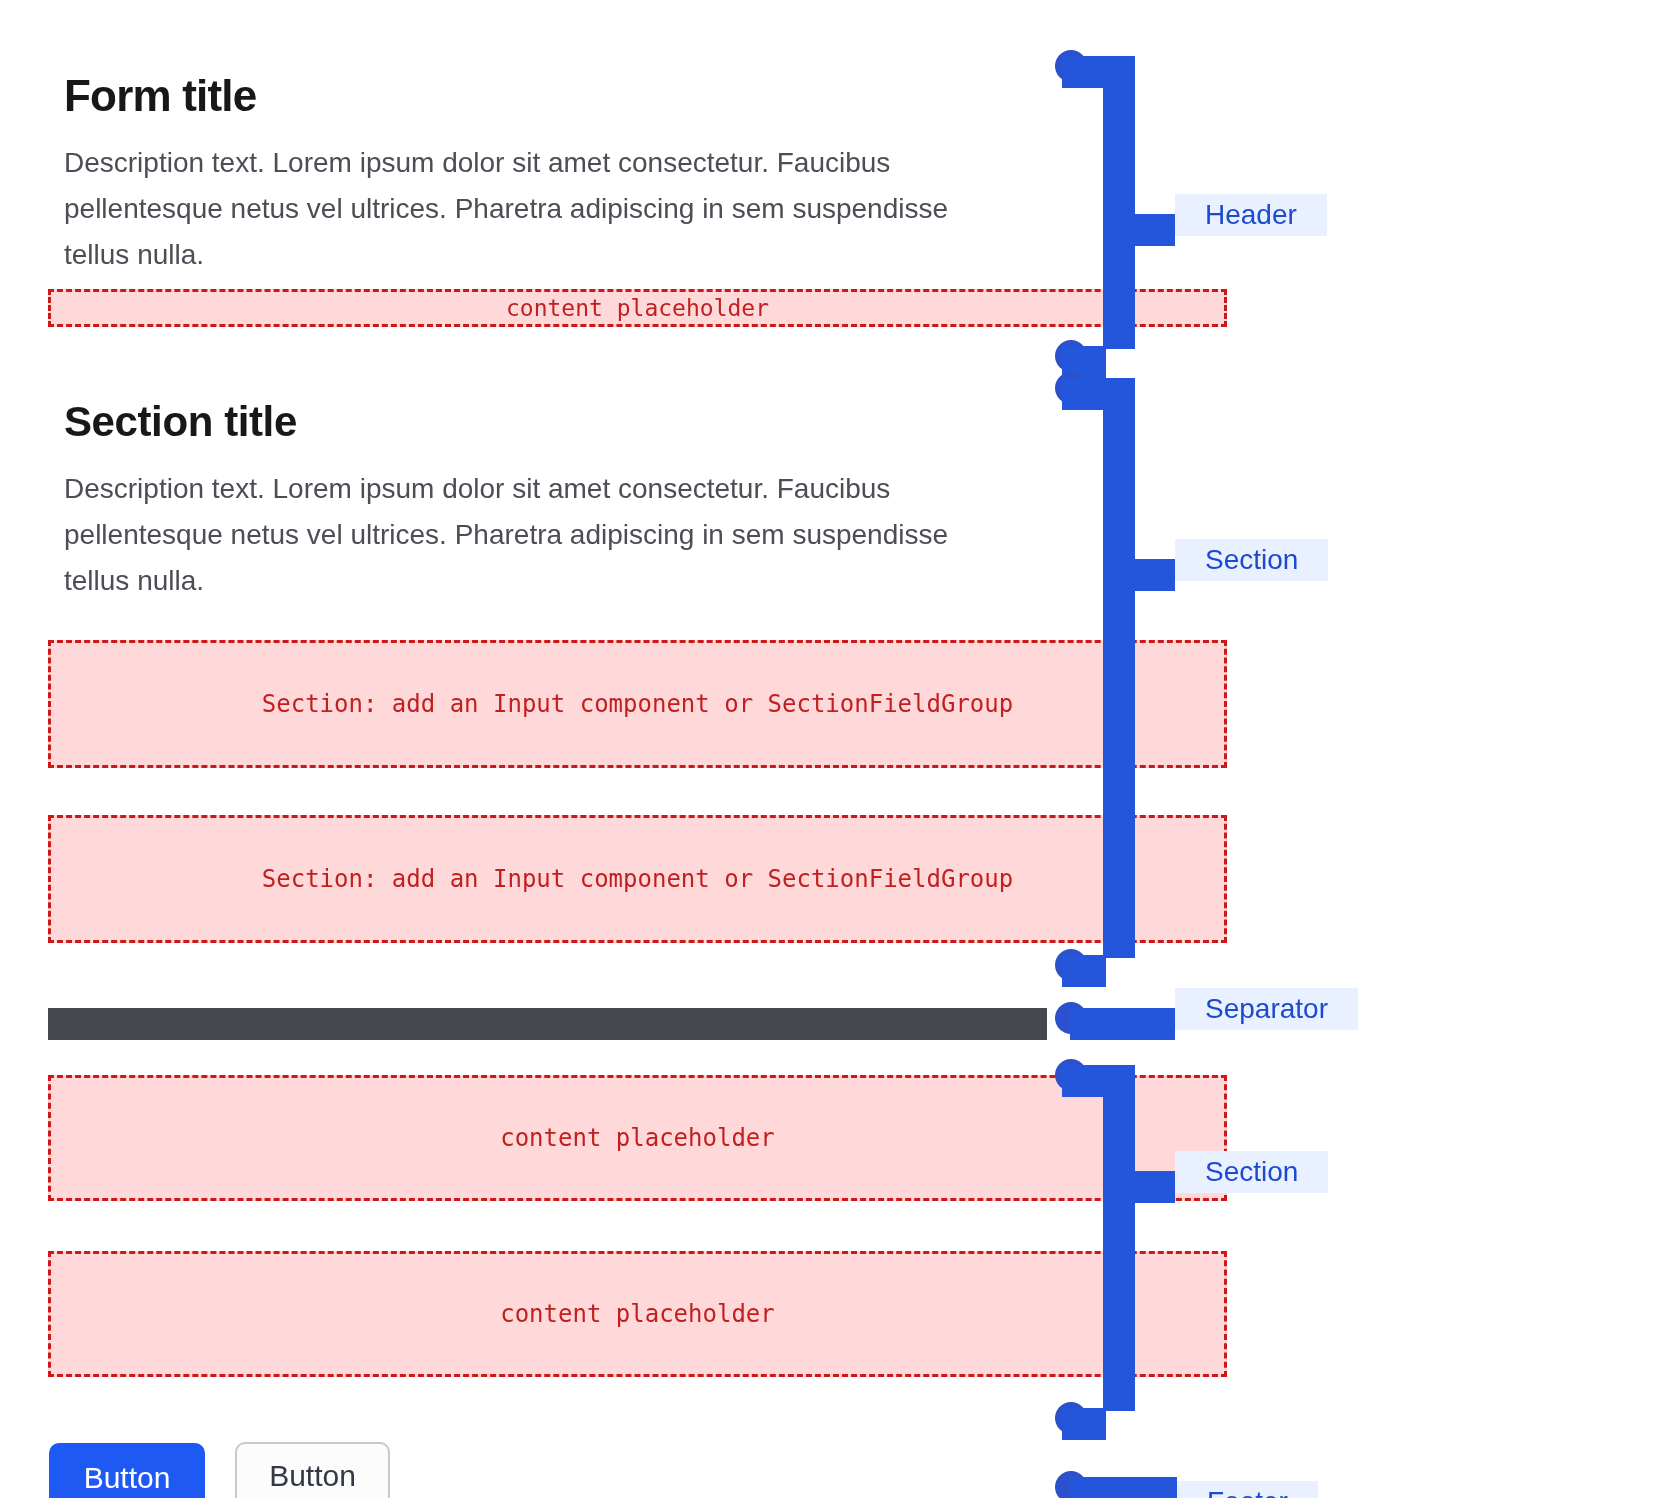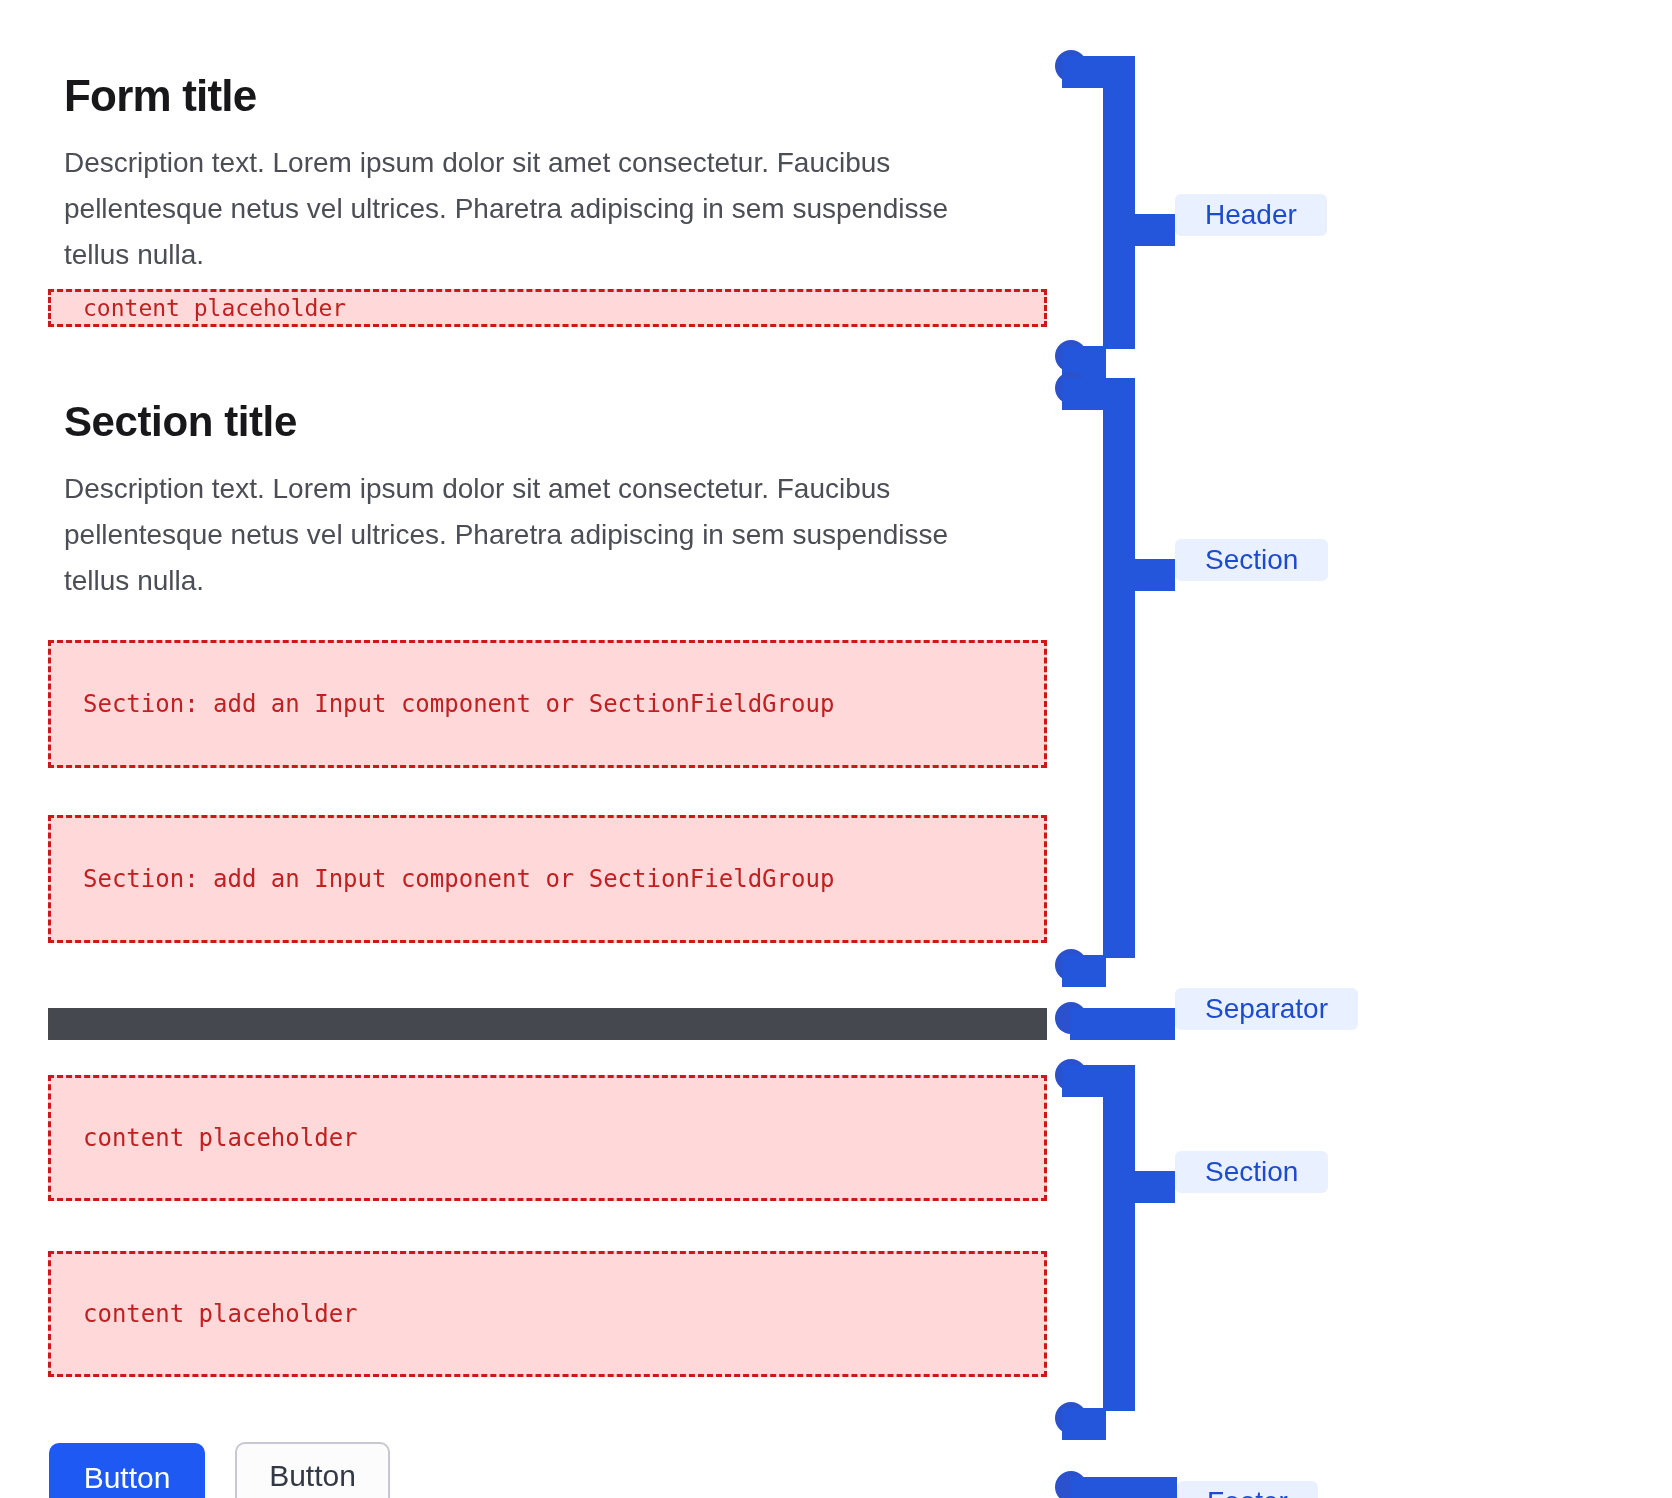--- a/index.html
+++ b/index.html
@@ -10,41 +10,41 @@
 
   
   .form-title { left:16px; top:24px; font-size:44px; line-height:1.1; font-weight:700;
                 letter-spacing:-0.8px; color:#18181B; }
   .section-title { left:16px; top:351px; font-size:42px; line-height:1.1; font-weight:700;
                 letter-spacing:-0.4px; color:#18181B; }
   .desc { left:16px; width:930px; font-size:28px; line-height:46px; color:#4C4D55; }
   .desc-1 { top:92px; }
   .desc-2 { top:418px; }
 
-  .ph-box { left:16px; width:999px; background:#FFD9DA; border:3px dashed #CE1818;
-            display:flex; align-items:center; justify-content:flex-start;
+  .ph-box { left:16px; width:1179px; background:#FFD9DA; border:3px dashed #CE1818;
+            display:flex; align-items:center; justify-content:center;
             font-family:"DejaVu Sans Mono", monospace; font-size:24px; color:#C22020; }
   .ph-thin   { top:257px; height:31px; font-size:23px; }
   .sec-box-1 { top:608px; height:128px; }
   .sec-box-2 { top:783px; height:128px; }
   .con-box-1 { top:1043px; height:126px; }
   .con-box-2 { top:1219px; height:126px; }
 
   .separator { left:16px; top:976px; width:999px; height:2px; background:#45484E; }
 
   .btn { top:1411px; height:69px; border-radius:10px; display:flex; align-items:center;
          justify-content:center; font-size:30px; font-weight:500; cursor:pointer; }
   .btn-primary   { left:17px;  width:156px; background:#1D59F2; color:#ffffff; border:none; }
   .btn-secondary { left:203px; width:155px; top:1410px; height:68px; background:#FCFCFD;
                    color:#323845; border:2px solid #C8C9D0; }
 
   
   .dot  { width:15px; height:15px; border-radius:50%; background:#2B52CC; }
   .ln   { background:#2456DB; }
-  .pill { left:1143px; height:42px; padding:0 14px; background:#E9F0FF; border-radius:6px;
+  .pill { left:1143px; height:42px; padding:0 14px; background:#E9F0FF; border-radius:0;
           display:flex; align-items:center; font-size:28px; color:#1D4BD0; white-space:nowrap; }
 </style>
 </head>
 <body>
 
 <div id="canvas">
 
   <div class="abs form-title">Form title</div>
   <div class="abs desc desc-1">Description text. Lorem ipsum dolor sit amet consectetur. Faucibus pellentesque netus vel ultrices. Pharetra adipiscing in sem suspendisse tellus nulla.</div>
 

